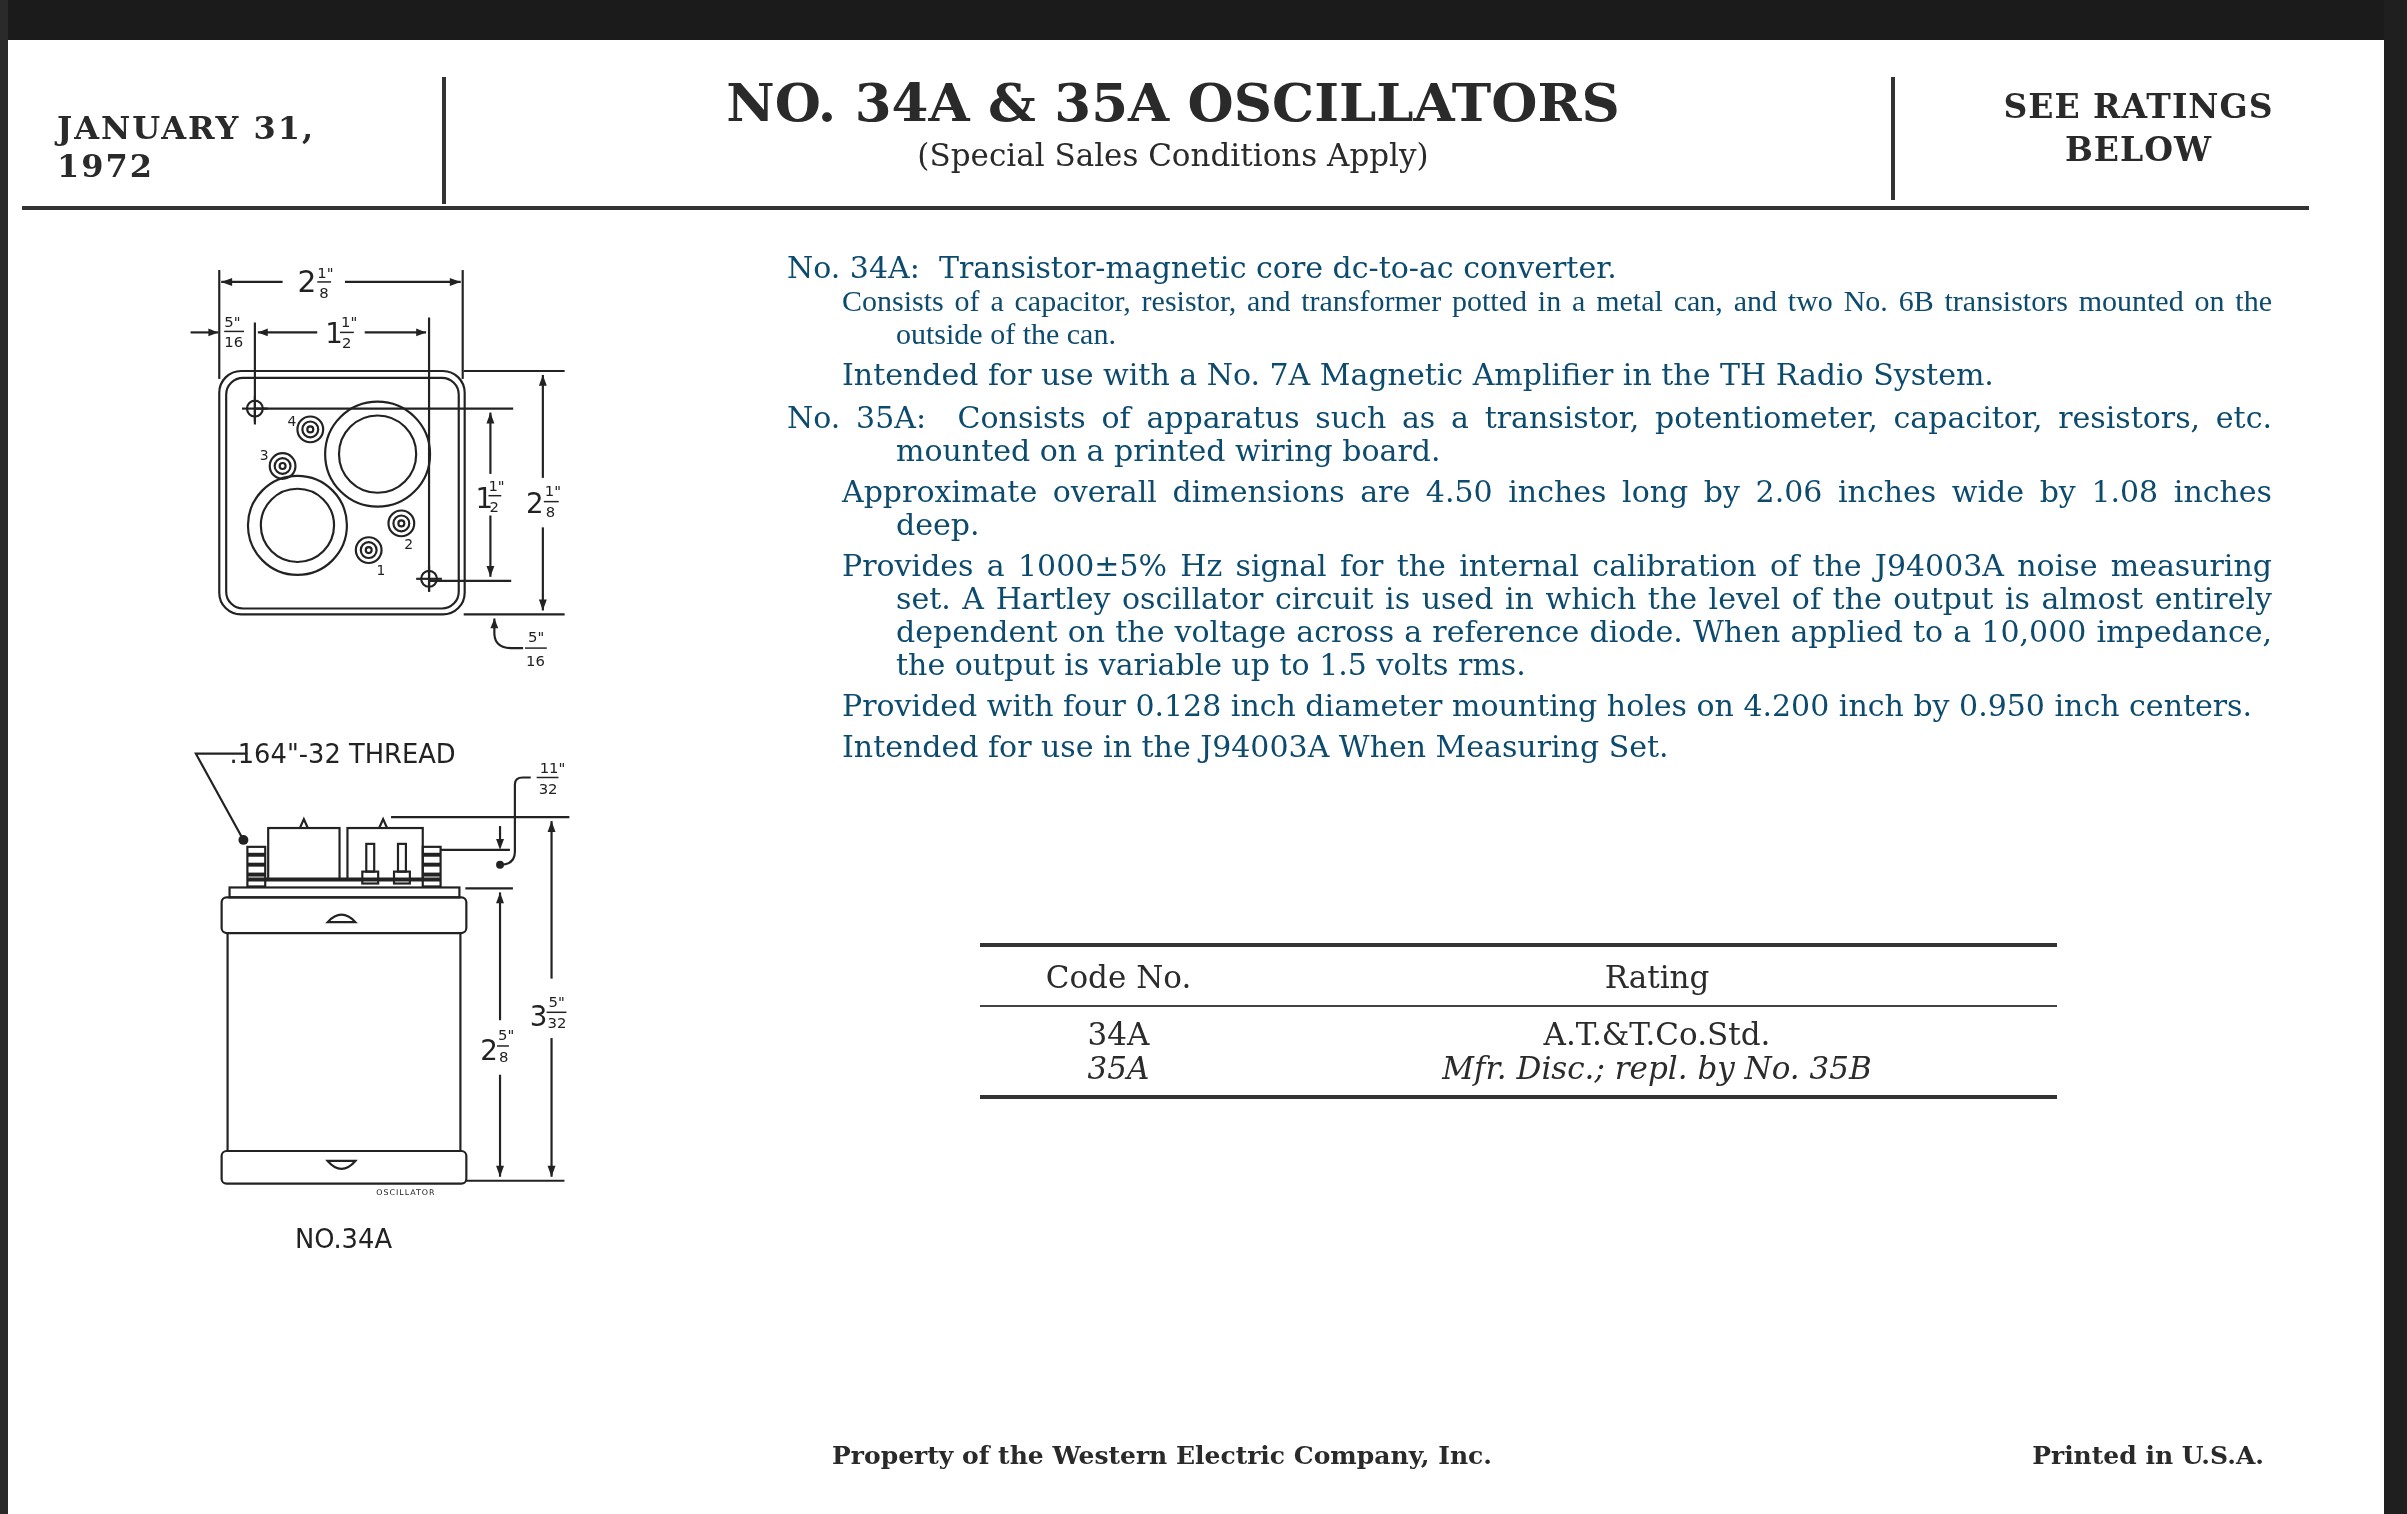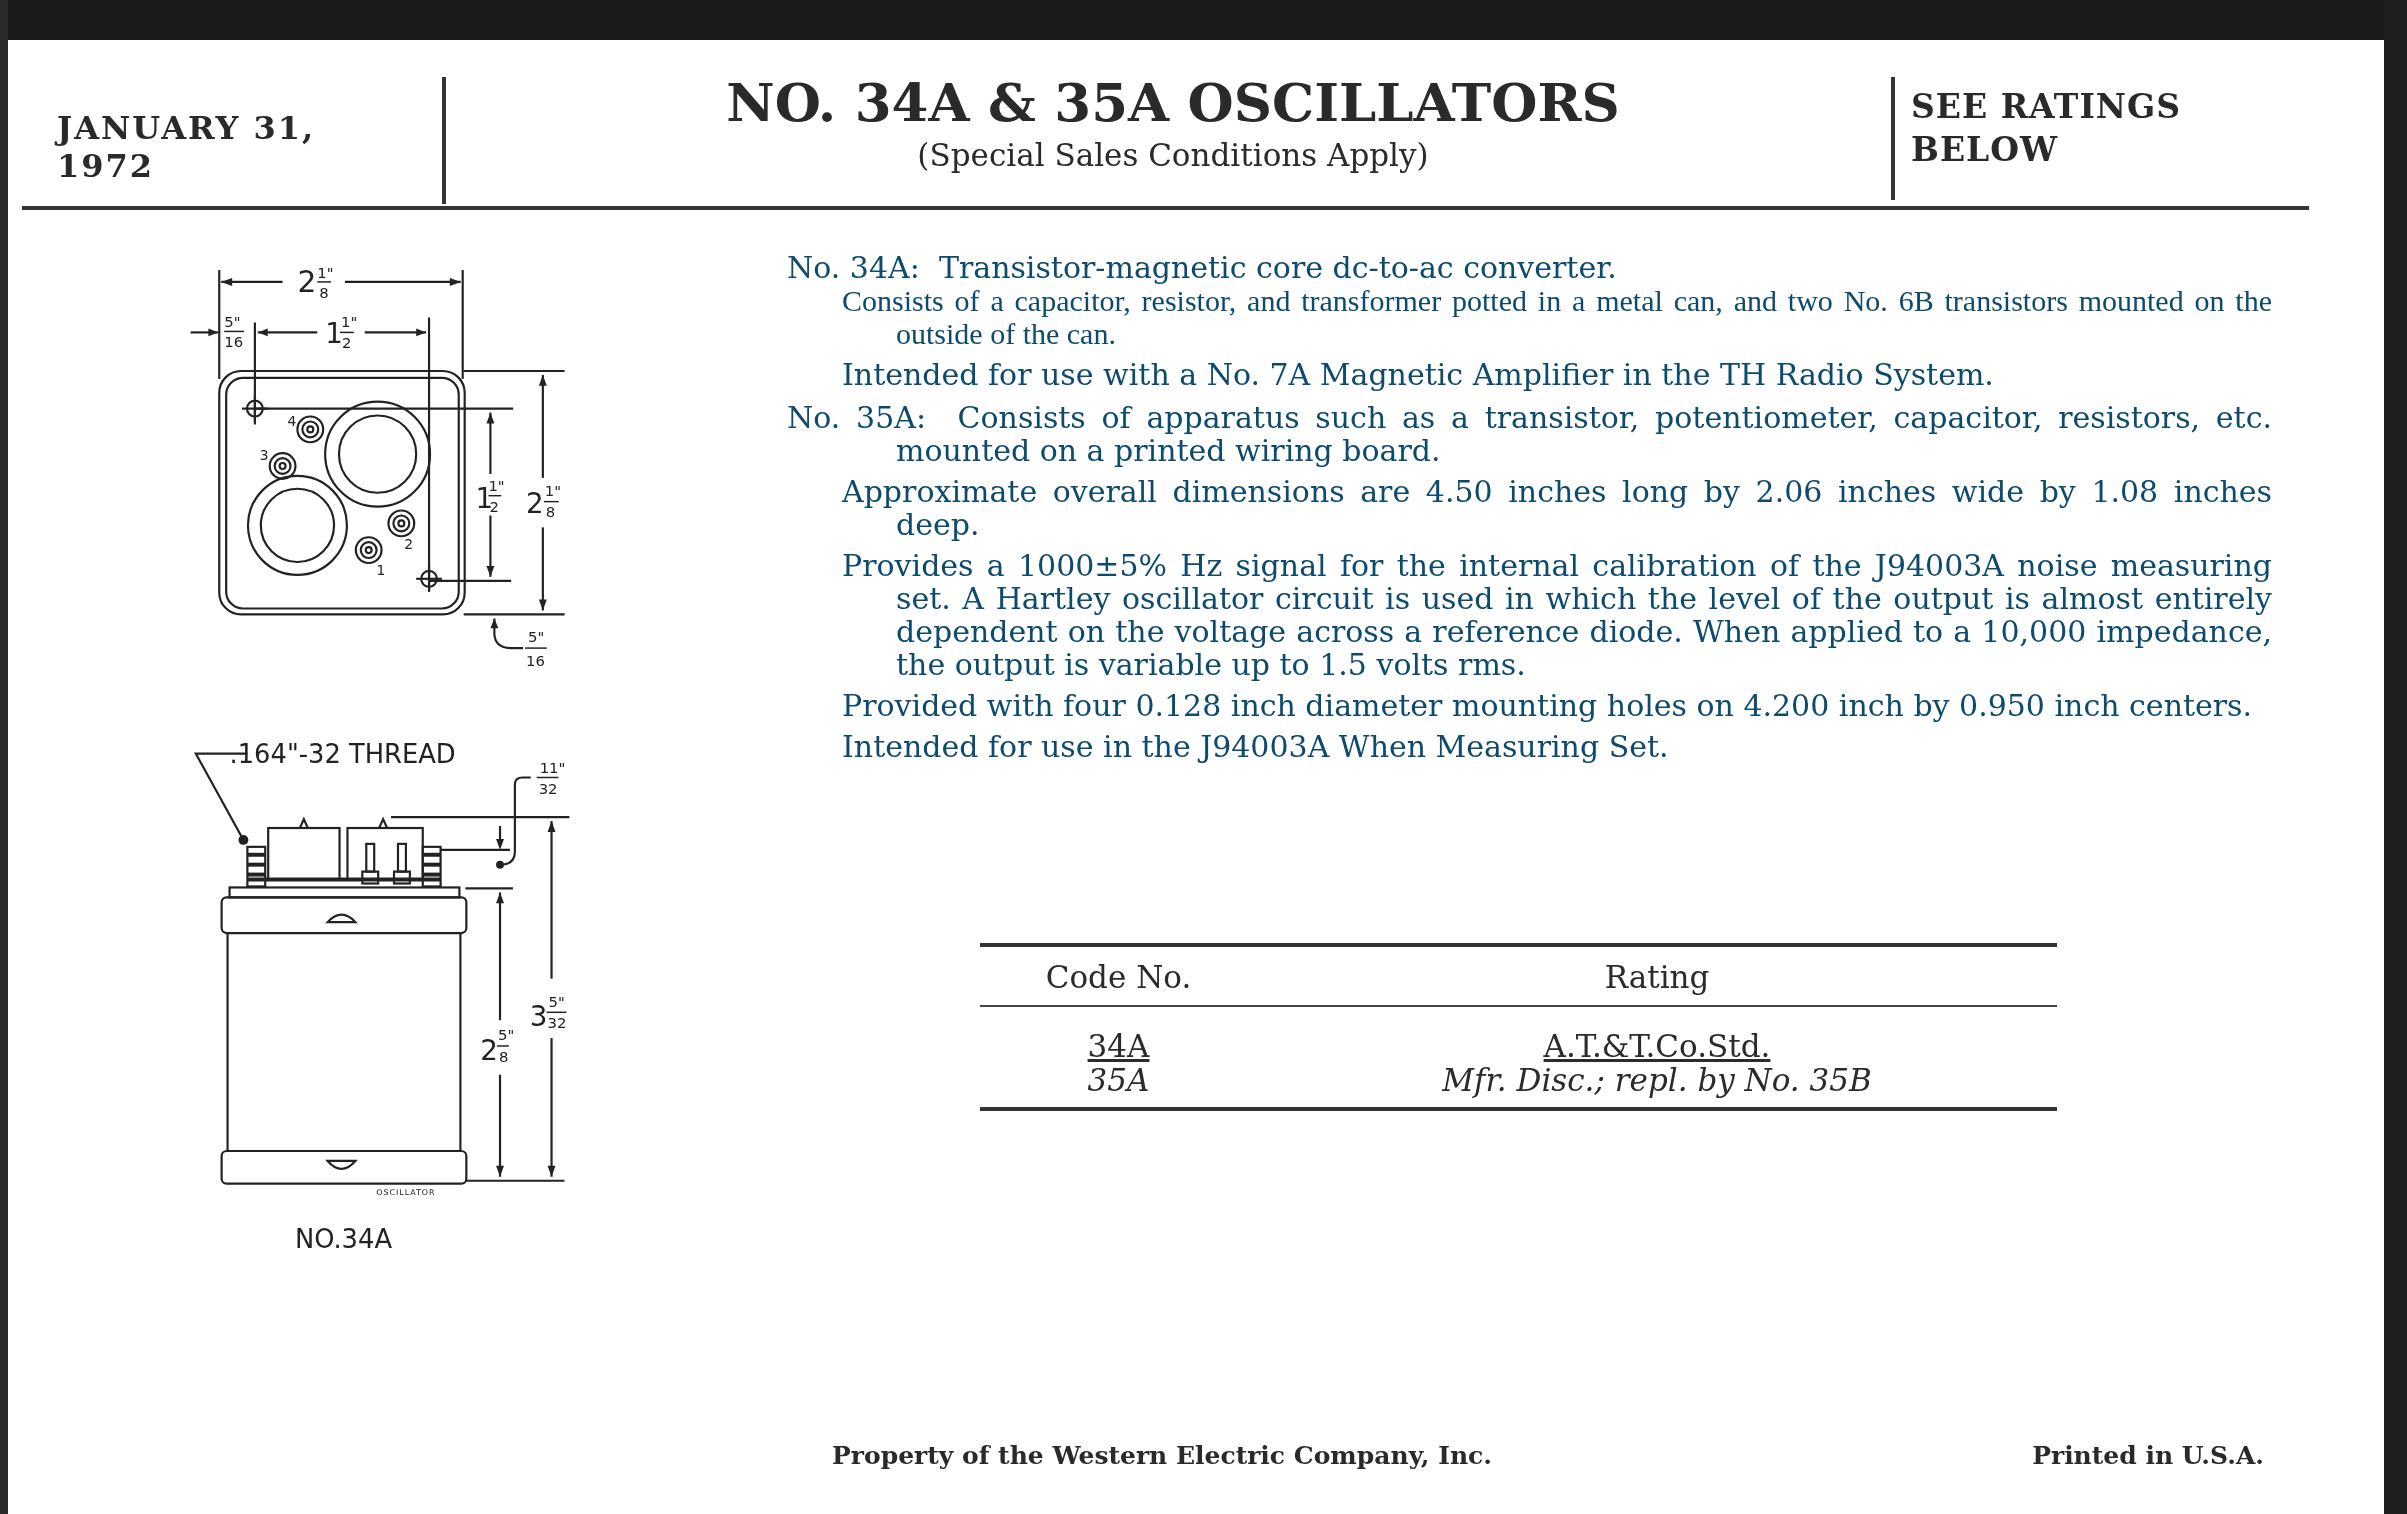--- a/index.html
+++ b/index.html
@@ -10,38 +10,38 @@
     color: #2a2a2a;
   }
   .band-top { position: absolute; left: 0; top: 0; width: 2408px; height: 40px; background: #1b1b1b; }
   .band-right { position: absolute; left: 2384px; top: 0; width: 24px; height: 1515px; background: #1f1f1f; }
   .band-left { position: absolute; left: 0; top: 0; width: 8px; height: 1515px; background: #2a2a2a; }
 
   .hdr-date { position: absolute; left: 57px; top: 109px; width: 356px; font-size: 32px; font-weight: bold; letter-spacing: 2px; }
   .vrule { position: absolute; width: 4px; background: #333; }
   .hdr-title { position: absolute; left: 465px; width: 1416px; top: 71px; text-align: center; font-size: 53px; font-weight: bold; }
   .hdr-sub { position: absolute; left: 465px; width: 1416px; top: 137px; text-align: center; font-size: 31px; }
-  .hdr-right { position: absolute; left: 1911px; width: 455px; top: 85px; font-size: 33px; font-weight: bold; line-height: 43px; letter-spacing: 1px; }
+  .hdr-right { position: absolute; left: 1911px; width: 455px; top: 85px; text-align: center; font-size: 33px; font-weight: bold; line-height: 43px; letter-spacing: 1px; }
   .hrule { position: absolute; background: #333; }
 
   .body { position: absolute; left: 787px; top: 251px; width: 1485px; font-size: 30px; line-height: 33px; color: #0c4a6e; }
   .para { margin: 0; }
   .p-main { padding-left: 109px; text-indent: -109px; }
   .p-sub { padding-left: 109px; text-indent: -54px; margin-top: 8px; text-align: justify; }
   .p-sub.first { margin-top: 0; font-family: Liberation Serif, serif; }
   .group { margin-bottom: 10px; }
   .code-label { font-weight: normal; }
 
   table.ratings {
     position: absolute; left: 980px; top: 943px; width: 1077px;
     border-collapse: collapse; font-size: 31px; color: #2b2b2b;
   }
   table.ratings thead th { font-weight: normal; padding: 12px 0 10px 0; border-top: 4px solid #333; border-bottom: 2px solid #444; }
   table.ratings tbody td { padding: 0; line-height: 34px; }
-  table.ratings tbody tr:first-child td { padding-top: 22px; text-decoration: underline; }
+  table.ratings tbody tr:first-child td { padding-top: 10px; }
   table.ratings tbody tr:last-child td { padding-bottom: 10px; border-bottom: 4px solid #333; }
   .c1 { width: 277px; text-align: center; }
   .c2 { text-align: center; }
   .ital { font-style: italic; }
 
   .footer-left { position: absolute; left: 832px; top: 1441px; font-size: 25px; font-weight: bold; }
   .footer-right { position: absolute; right: 144px; top: 1441px; font-size: 25px; font-weight: bold; }
 
   svg.drawing { position: absolute; }
   svg text { font-family: "DejaVu Sans", "Liberation Sans", sans-serif; fill: #222; }

